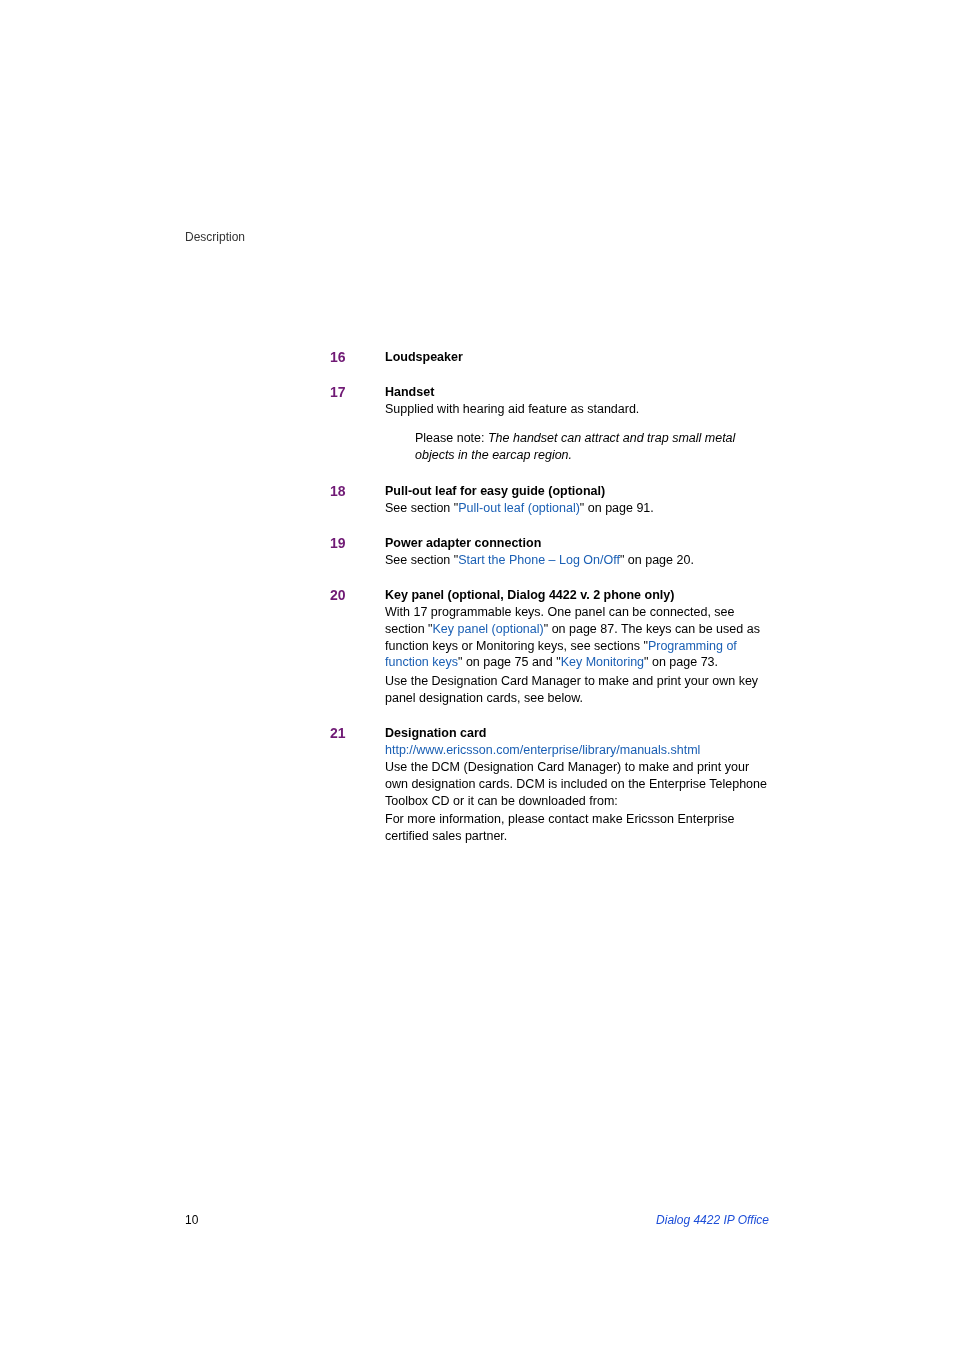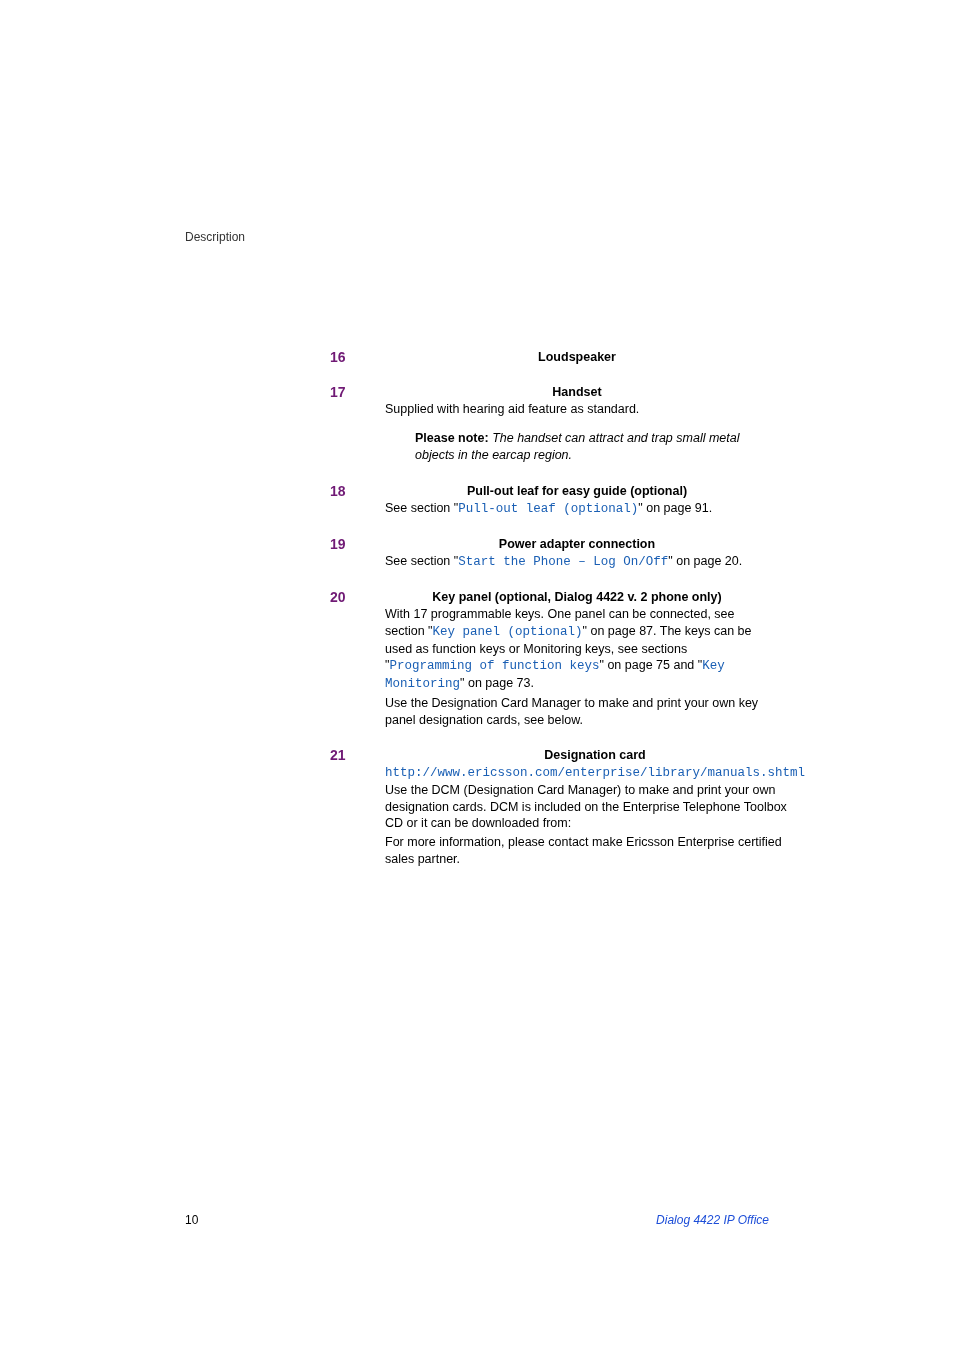--- a/index.html
+++ b/index.html
@@ -38,39 +38,37 @@
     }
     .item-content {
       flex: 1;
       font-size: 12.5px;
       line-height: 1.35;
       color: #000;
     }
     .item-title {
       font-weight: bold;
       display: block;
-      text-align: center;
     }
     .item-description {
       display: block;
     }
     .note-block {
       margin-top: 12px;
       margin-bottom: 2px;
       padding-left: 30px;
     }
     .note-label {
-      font-weight: bold;
+      font-weight: normal;
     }
     .note-text {
       font-style: italic;
     }
     .link {
       color: #1a5fb4;
-      font-family: Liberation Mono, monospace;
     }
     .content-area {
       margin-left: 145px;
     }
     .para-spacing {
       margin-top: 2px;
     }
     .footer {
       position: absolute;
       bottom: 124px;

